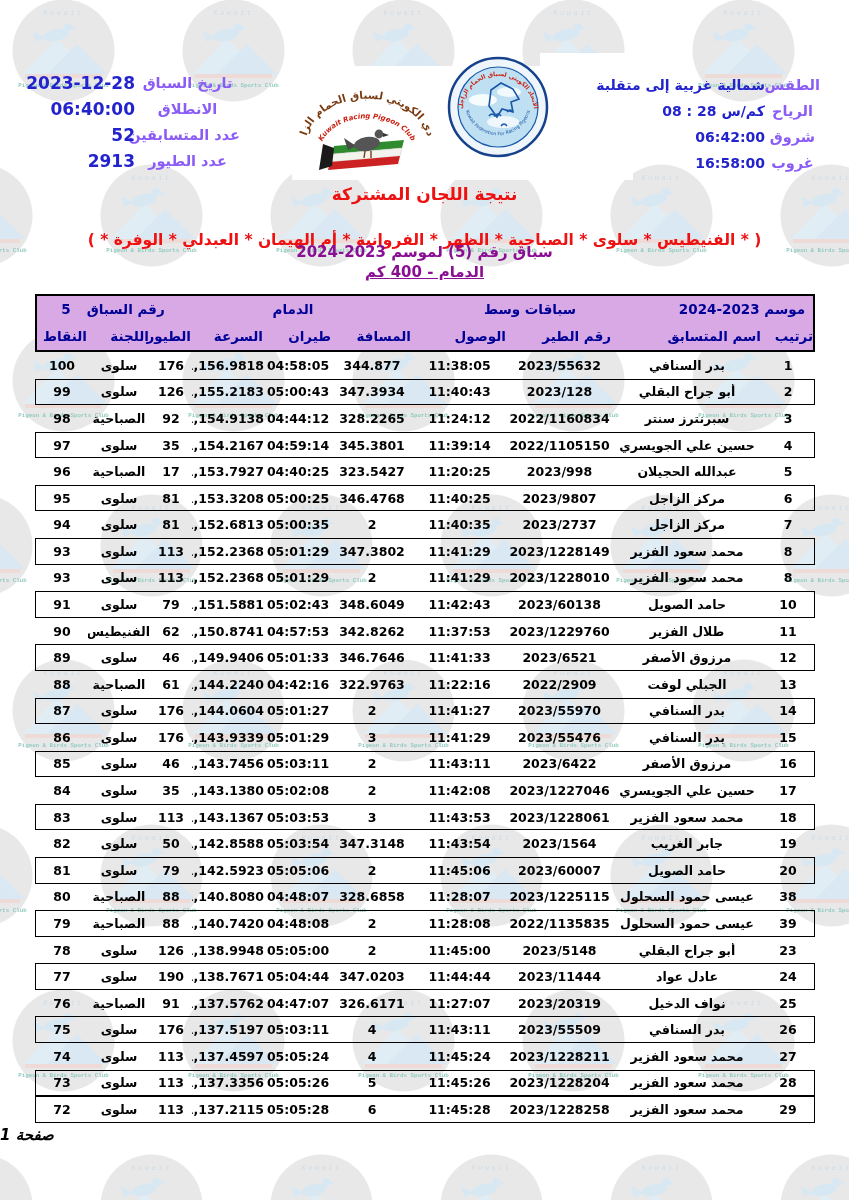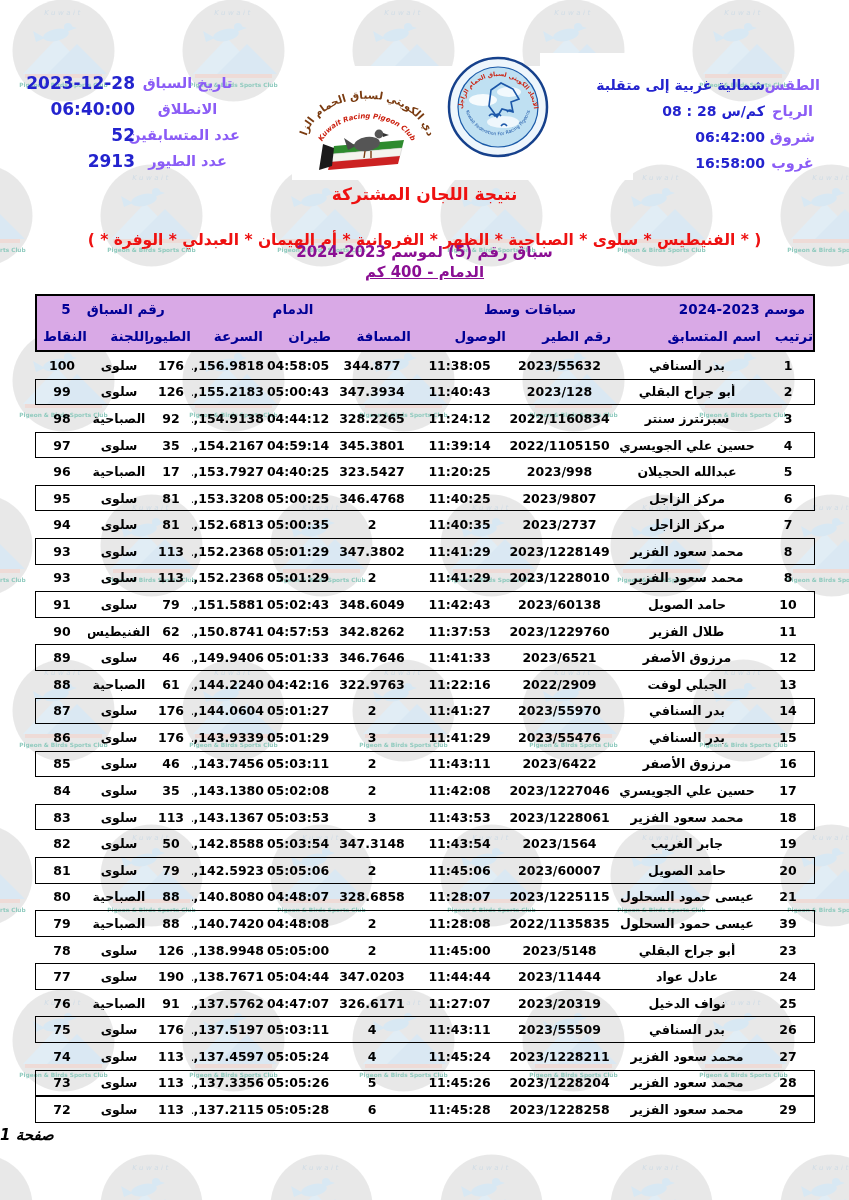--- a/index.html
+++ b/index.html
@@ -1,20 +1,20 @@
 <!DOCTYPE html>
 <html lang="ar" dir="rtl"><head>
 <meta charset="utf-8">
 <style>
   html,body{margin:0;padding:0;background:#888;}
   .page{position:relative;width:849px;height:1200px;margin:0 auto;background:#ffffff;
         overflow:hidden;direction:rtl;font-family:"DejaVu Sans","Liberation Sans",sans-serif;}
   
   .wm-layer{position:absolute;inset:0;z-index:0;}
-  .wm{position:absolute;width:105px;height:105px;opacity:.55;}
+  .wm{position:absolute;width:105px;height:105px;opacity:.55;font-family:Liberation Mono, monospace;}
   
   .content{position:absolute;inset:0;z-index:2;}
   .patch{position:absolute;background:#fff;}
   .patch-logos{left:292px;top:66px;width:341px;height:114px;}
   .patch-top{left:540px;top:53px;width:92px;height:32px;}
   .logo{position:absolute;}
   .logo-club{left:294px;top:72px;width:146px;height:106px;}
   .logo-fed{left:447px;top:56px;width:102px;height:102px;}
   
   .meta{position:absolute;display:grid;row-gap:4px;}
@@ -927,21 +927,21 @@
             <div class="cell">2023/60007</div>
             <div class="cell">11:45:06</div>
             <div class="cell">2</div>
             <div class="cell">05:05:06</div>
             <div class="cell">1,142.5923</div>
             <div class="cell">79</div>
             <div class="cell">سلوى</div>
             <div class="cell">81</div>
           </div>
           <div class="trow">
-            <div class="cell">21</div>
+            <div class="cell">38</div>
             <div class="cell">عيسى حمود السحلول</div>
             <div class="cell">2023/1225115</div>
             <div class="cell">11:28:07</div>
             <div class="cell">328.6858</div>
             <div class="cell">04:48:07</div>
             <div class="cell">1,140.8080</div>
             <div class="cell">88</div>
             <div class="cell">الصباحية</div>
             <div class="cell">80</div>
           </div>

